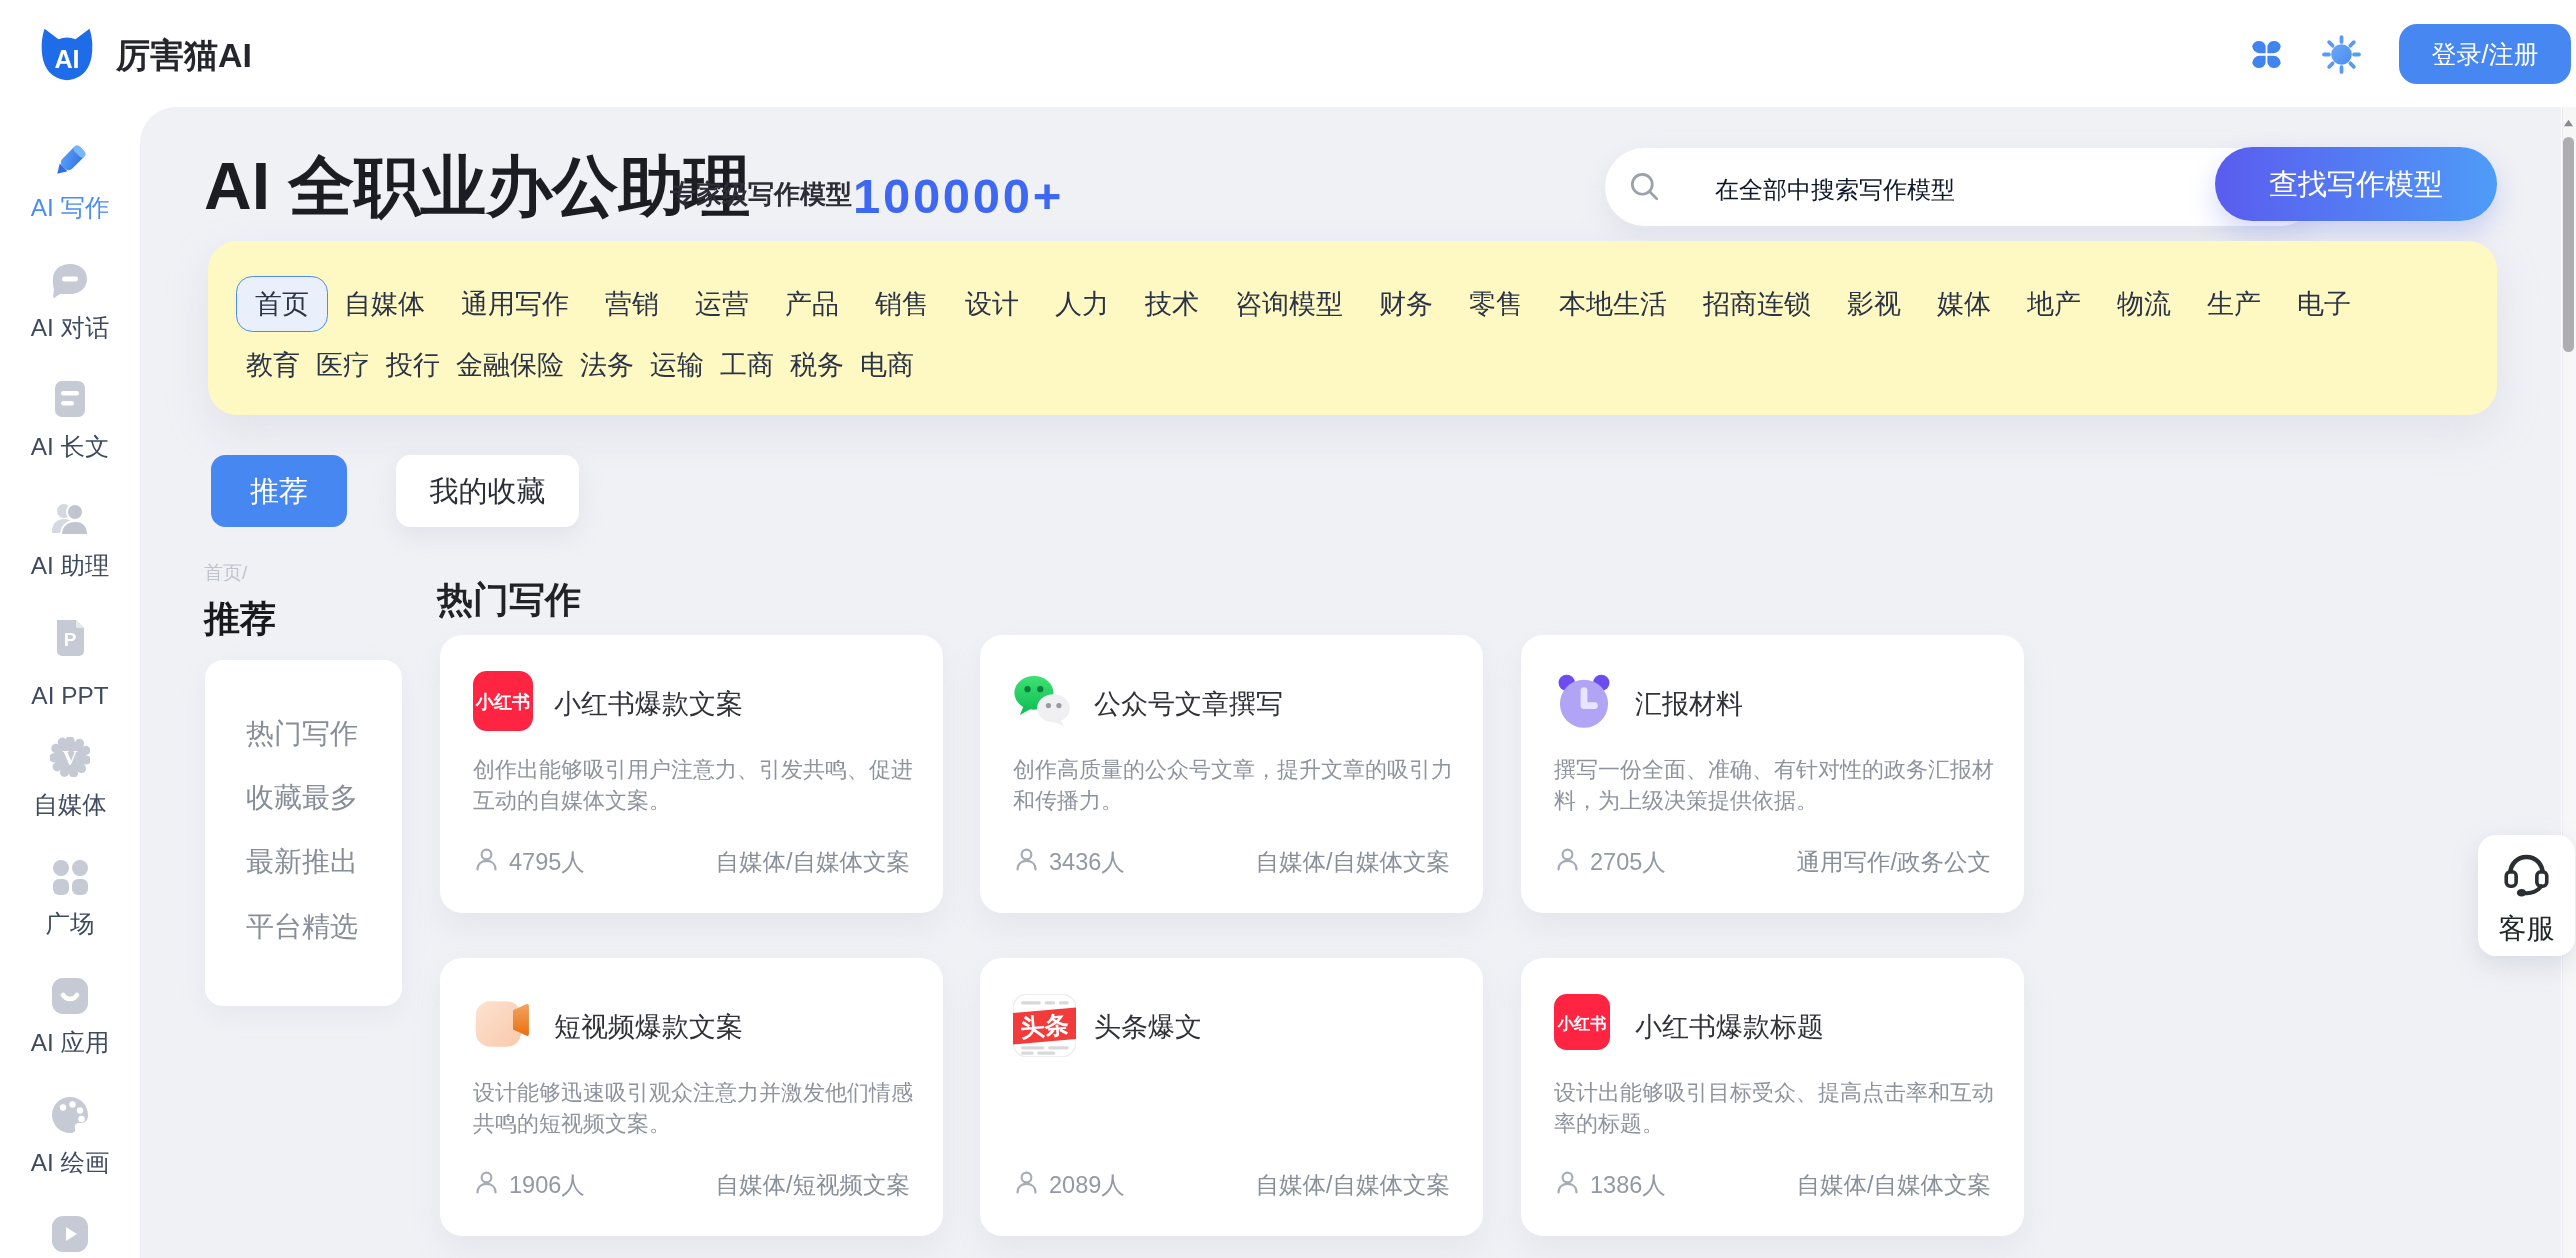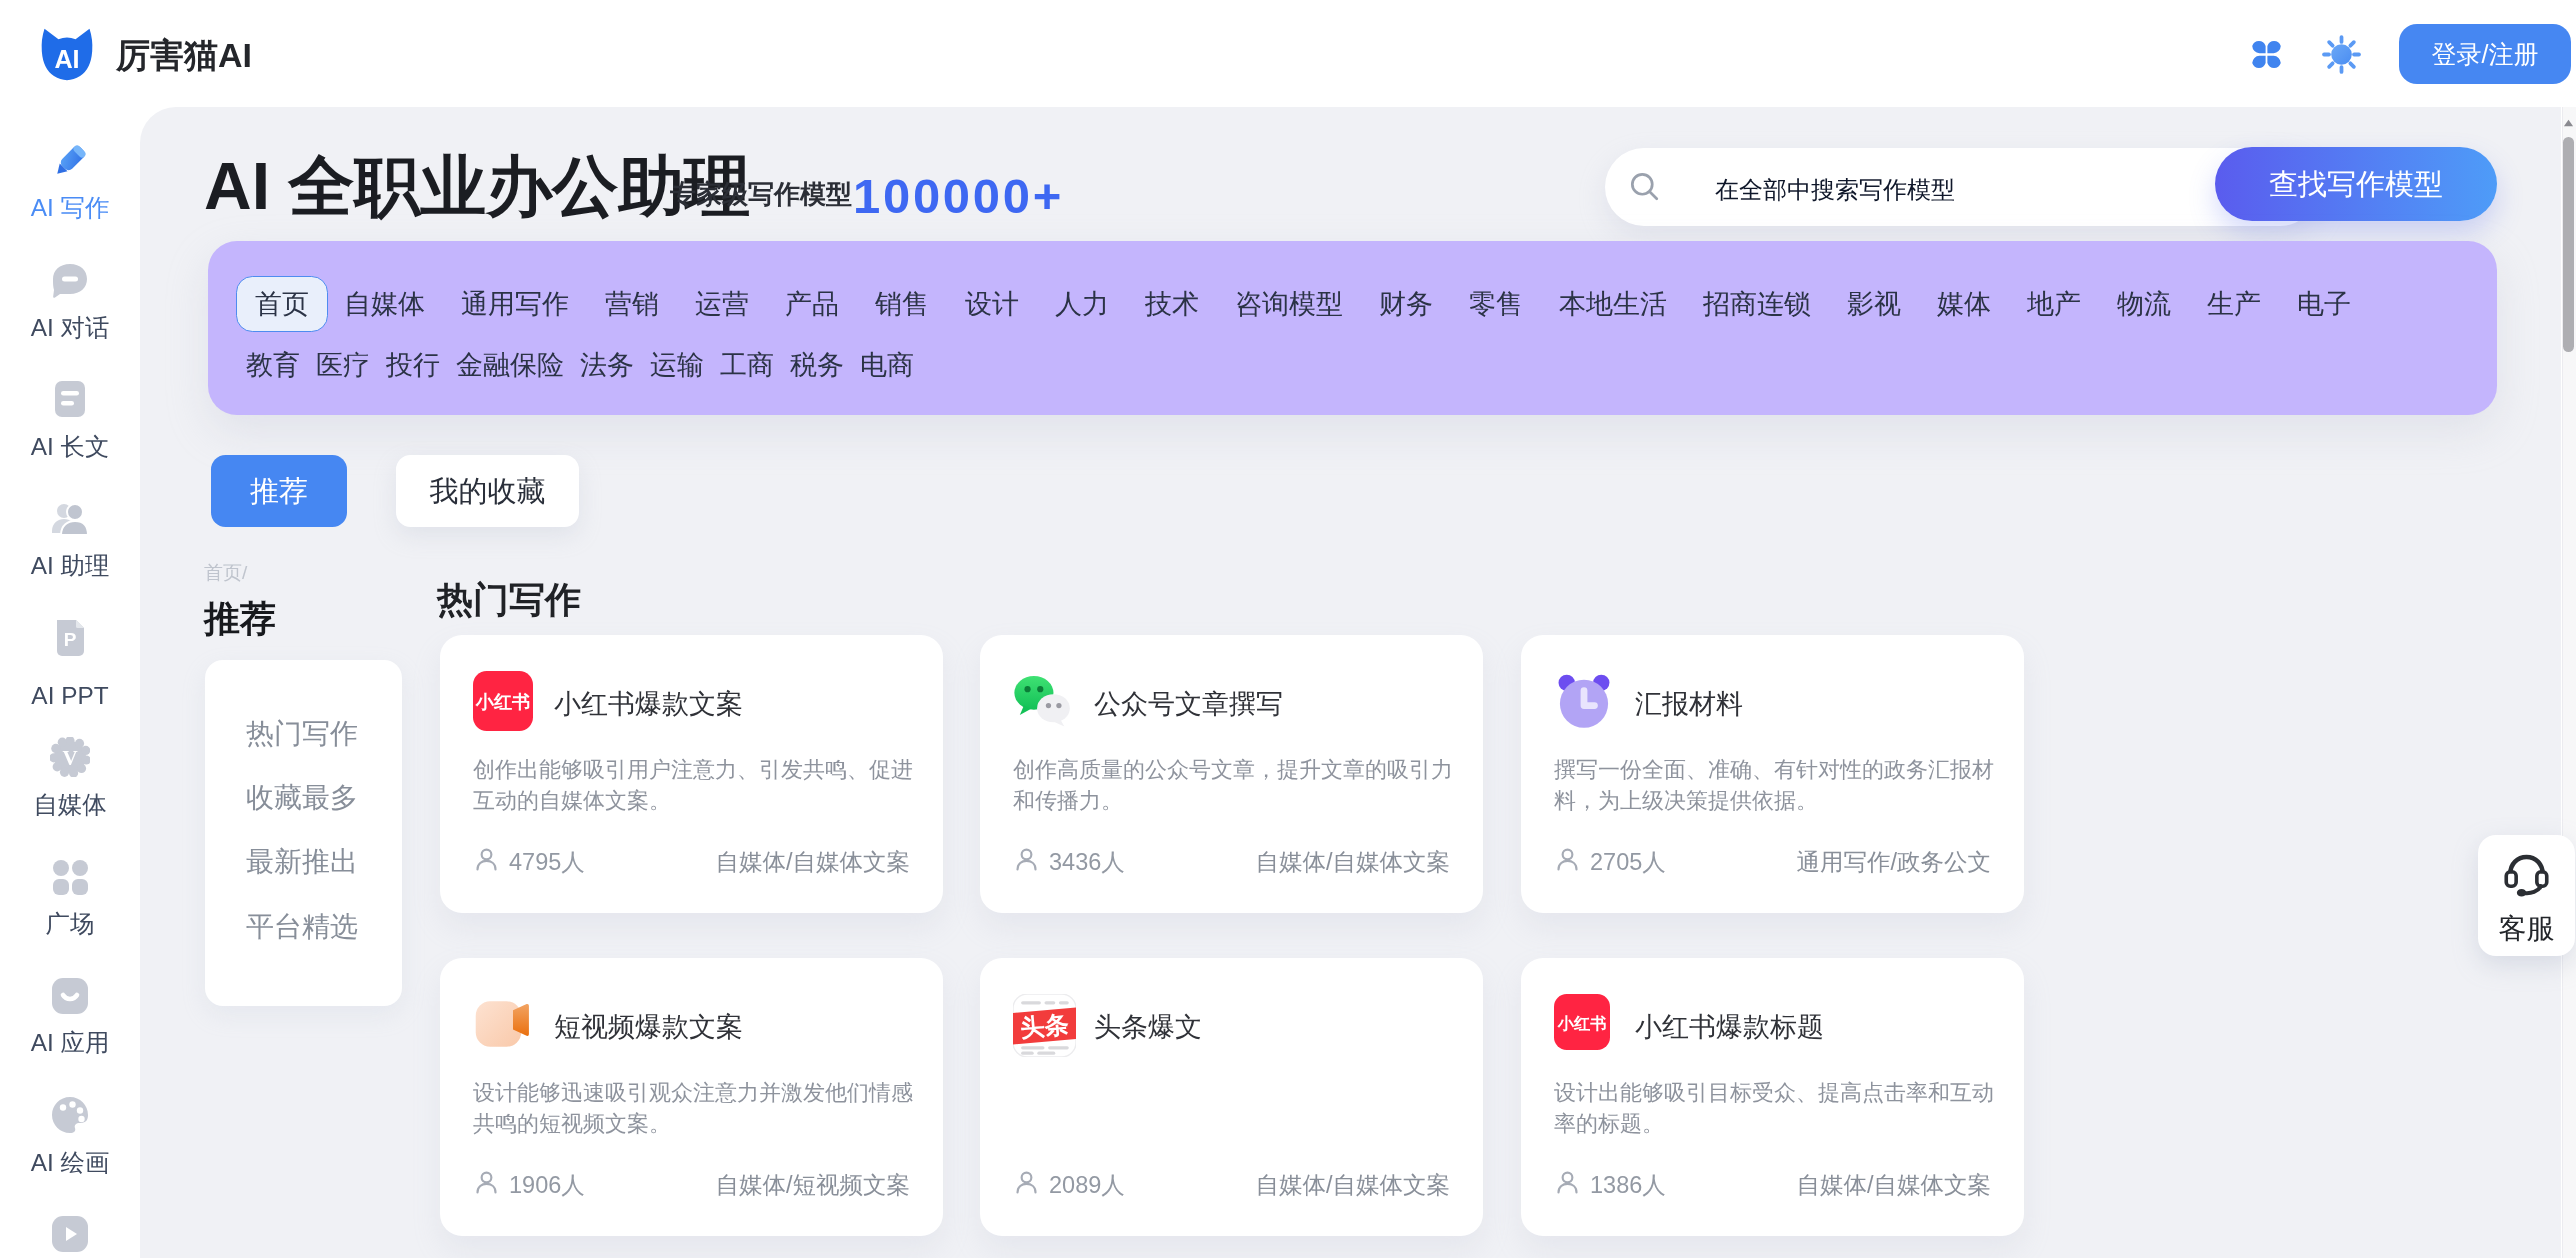--- a/index.html
+++ b/index.html
@@ -27,21 +27,21 @@
   #sub2 { left:853px; top:170px; font-size:49px; line-height:52px; font-weight:700; color:#3e68f2; letter-spacing:2.7px; }
 
   #searchpill { left:1605px; top:148px; width:714px; height:78px; border-radius:39px; background:#fff; box-shadow:0 11px 27px rgba(185,192,212,.28); }
   #searchph { left:1670px; top:174px; font-size:24px; color:#0f172a;margin-left:45px; }
   #searchbtn { left:2215px; top:147px; width:282px; height:74px; border-radius:37px;
     background:linear-gradient(90deg,#5a5cee,#4e9cf8); color:#fff; font-size:29px;
     line-height:74px; text-align:center; box-shadow:0 12.6px 27px rgba(90,110,240,.25); }
 
   
   #catcard { left:208px; top:241px; width:2289px; height:174px; border-radius:29px;
-    background:#c4b5fd; box-shadow:0 16.3px 41px rgba(185,192,210,.28); }
+    background:#fef9c3; box-shadow:0 16.3px 41px rgba(185,192,210,.28); }
   .catrow { position:absolute; display:flex; gap:36px; align-items:center;
     font-size:27px; color:#2b3346; white-space:nowrap; }
   #catrow1 { left:48px; top:35px; height:56px; }
   #catrow2 { left:38px; top:96px; height:56px;gap:16px; }
   #homepill { display:flex; align-items:center; justify-content:center;
     padding:0 18px; margin:0 -20px; height:56px; border:1.8px solid #4e8cf0; background:#e9effb;
     border-radius:16.3px; }
 
   
   #tabrec { left:211px; top:455px; width:136px; height:72px; border-radius:14.5px;

